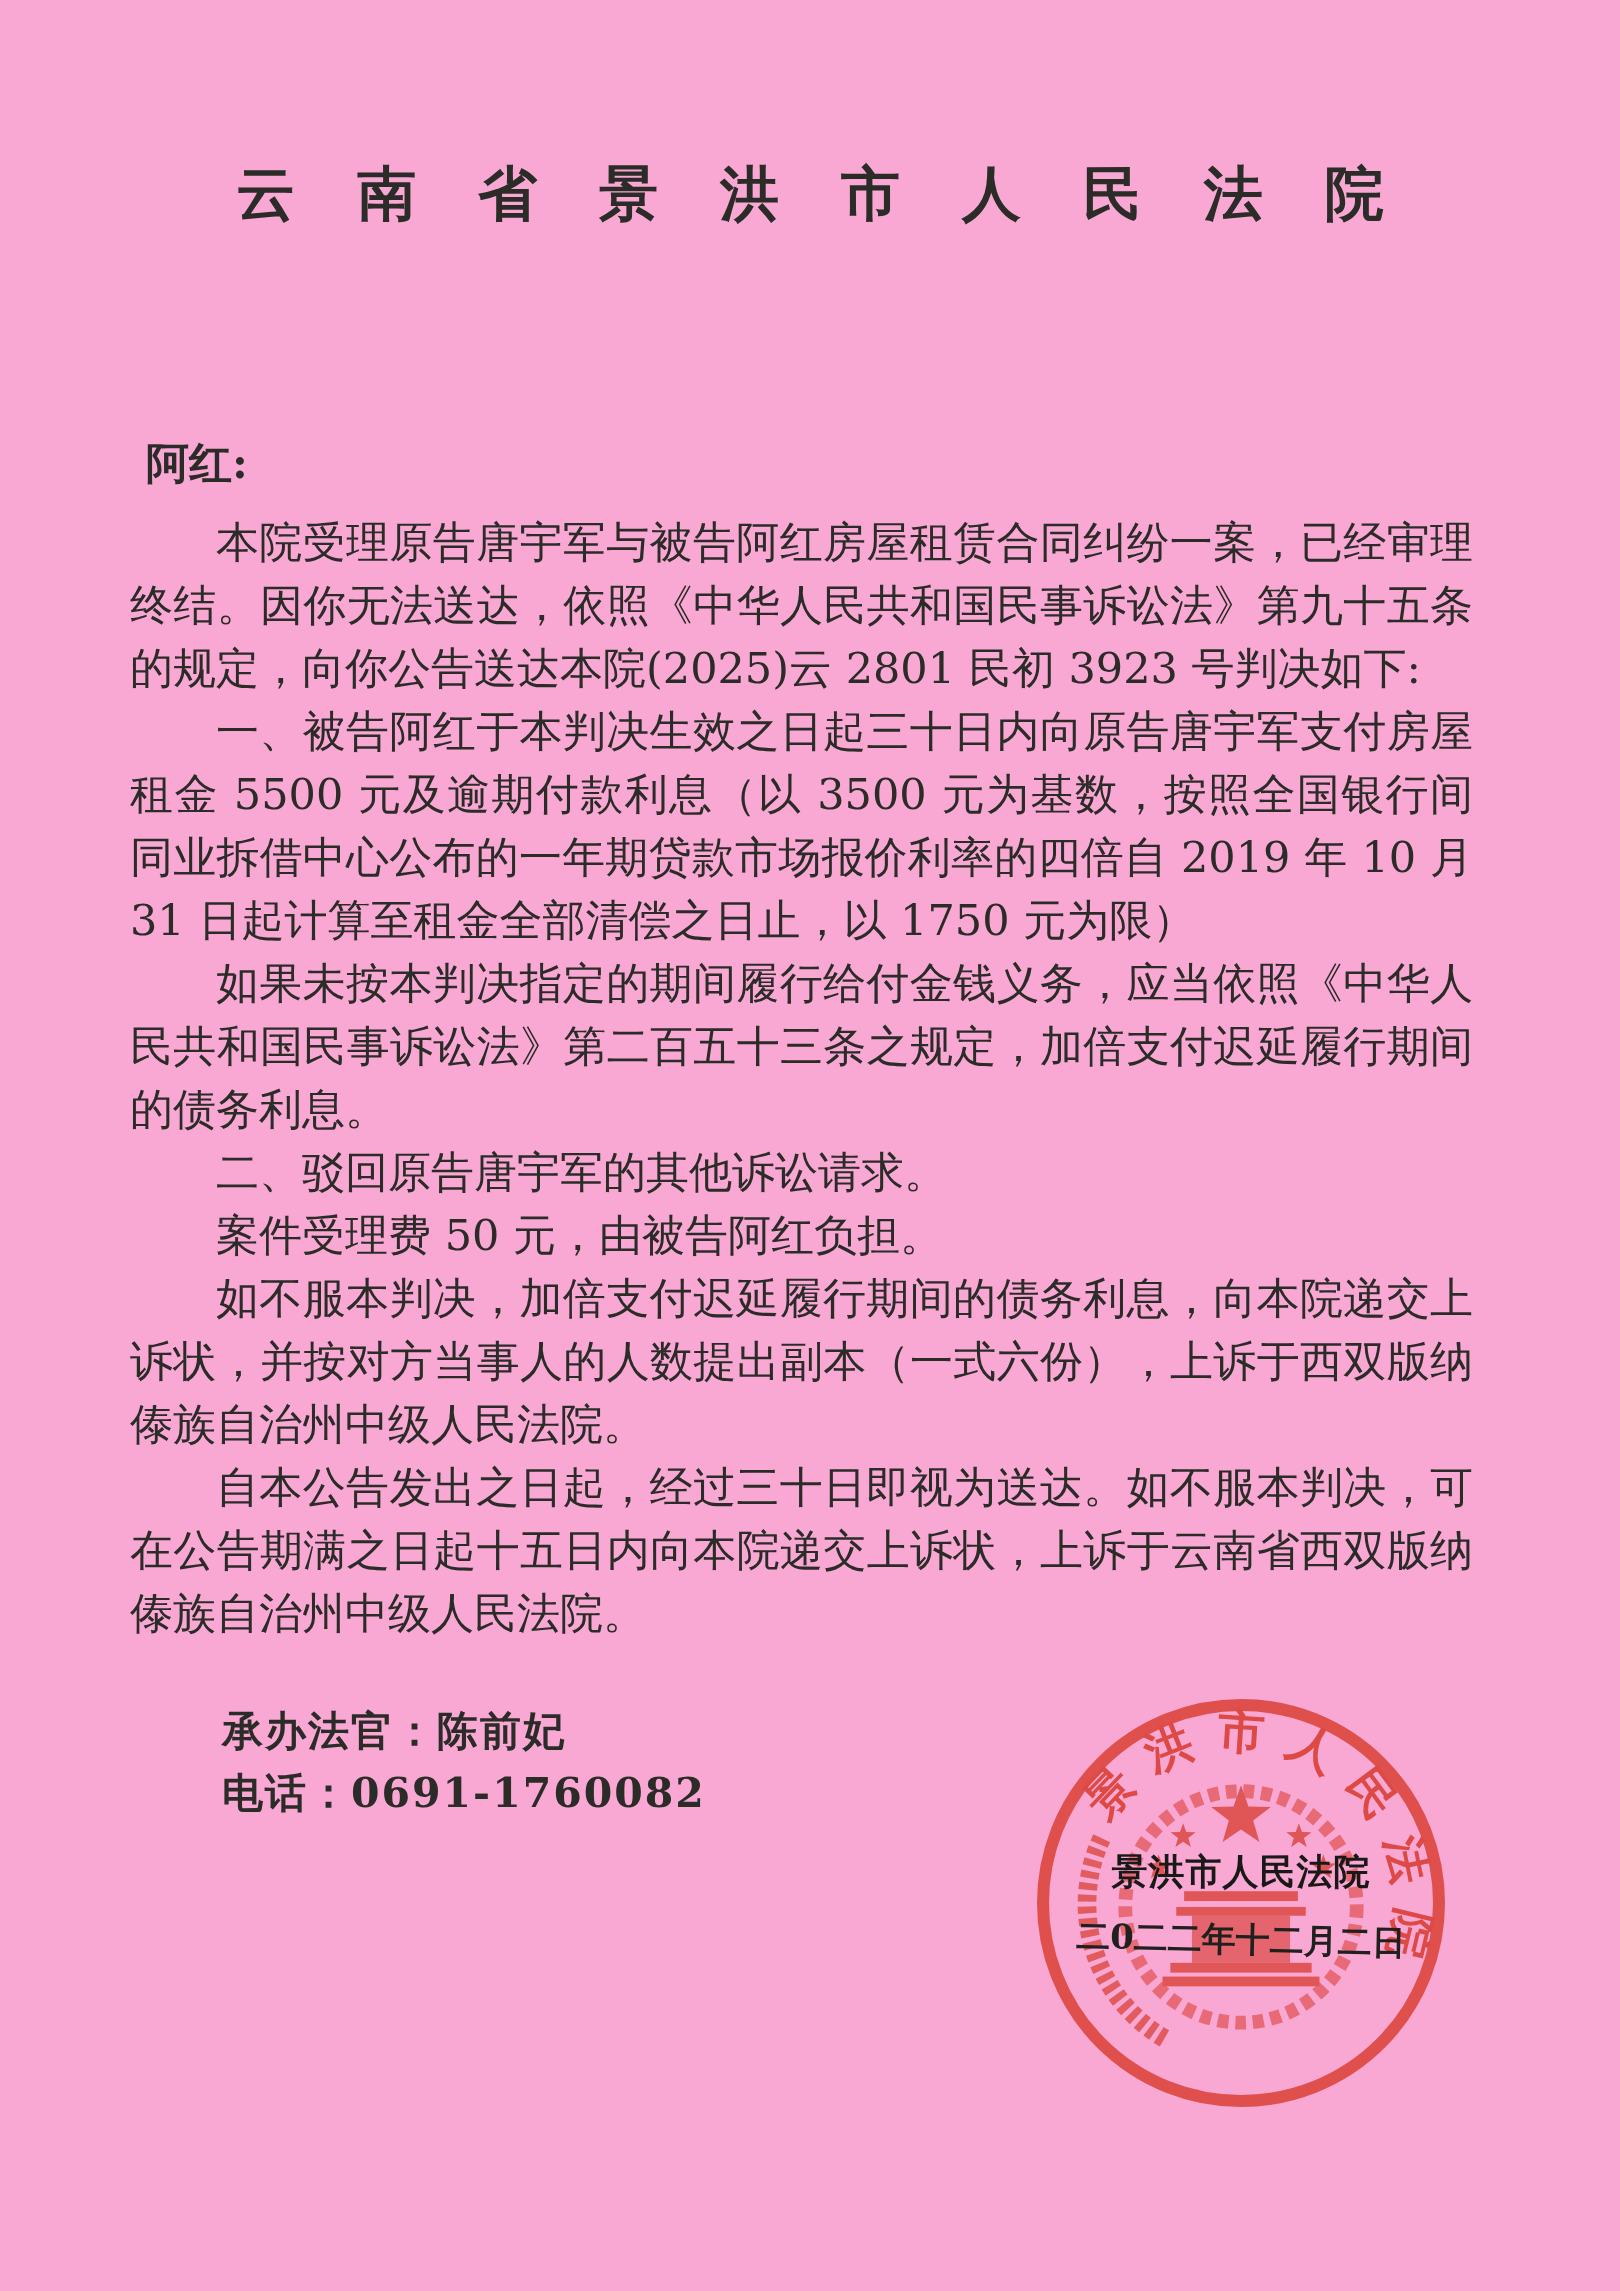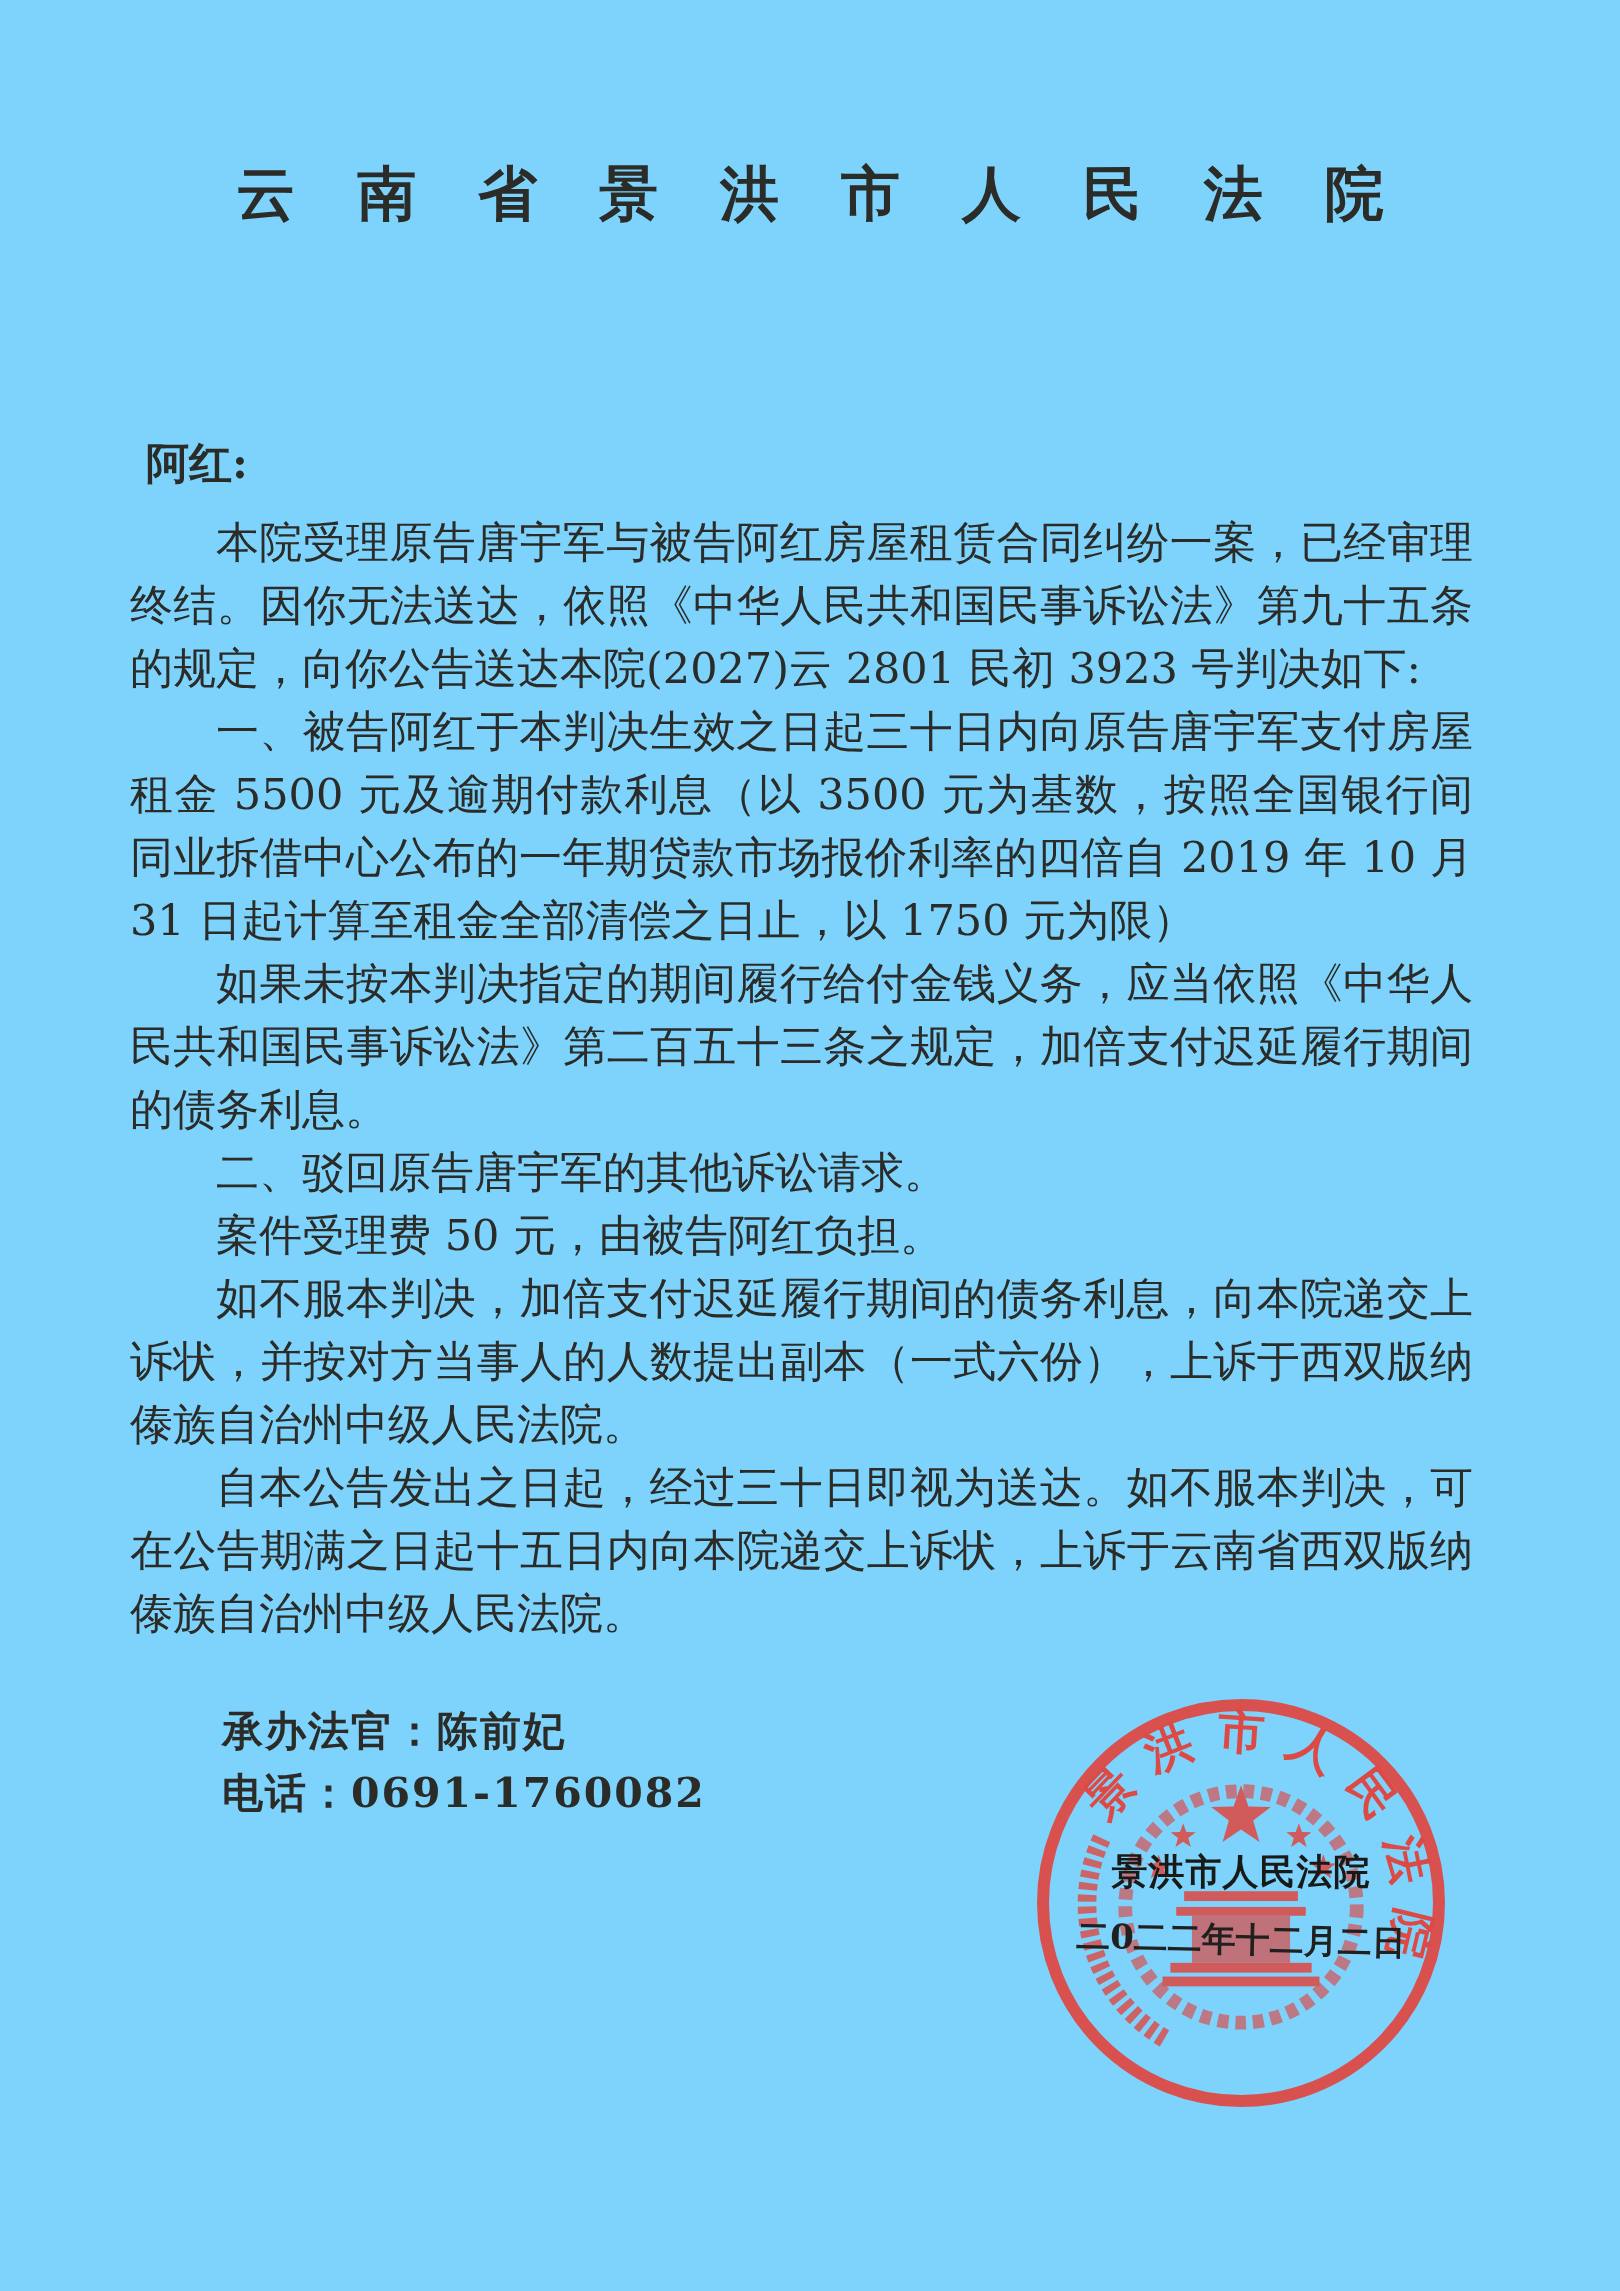--- a/index.html
+++ b/index.html
@@ -1,20 +1,20 @@
 <!DOCTYPE html>
 <html style="--seal-red: #dd4a45;"><head>
 <meta charset="utf-8">
 <style>
   :root { --seal-red: #dd4a45; --ink: #2b2b28; }
   html,body { margin:0; padding:0; background:#ffffff; }
   .page {
     position:relative;
     width:1620px; height:2292px;
-    background:#7dd3fc;
+    background:#f9a8d4;
     font-family:"DejaVu Serif","Liberation Serif",serif;
     color:var(--ink);
     overflow:hidden;
   }
   .court-name {
     position:absolute; top:155px; left:0; width:100%;
     text-align:center;
     font-size:59px; font-weight:600;
     letter-spacing:1.05em; padding-left:1.05em;
     box-sizing:border-box;
@@ -73,21 +73,21 @@
 <body>
 
 <div class="page">
 
   <div class="court-name">云南省景洪市人民法院</div>
 
 
   <div class="notice-body">
     <p class="salutation">阿红:</p>
     <div>
-        <p class="para">本院受理原告唐宇军与被告阿红房屋租赁合同纠纷一案，已经审理终结。因你无法送达，依照《中华人民共和国民事诉讼法》第九十五条的规定，向你公告送达本院(2027)云 2801 民初 3923 号判决如下:</p>
+        <p class="para">本院受理原告唐宇军与被告阿红房屋租赁合同纠纷一案，已经审理终结。因你无法送达，依照《中华人民共和国民事诉讼法》第九十五条的规定，向你公告送达本院(2025)云 2801 民初 3923 号判决如下:</p>
         <p class="para">一、被告阿红于本判决生效之日起三十日内向原告唐宇军支付房屋租金 5500 元及逾期付款利息（以 3500 元为基数，按照全国银行间同业拆借中心公布的一年期贷款市场报价利率的四倍自 2019 年 10 月 31 日起计算至租金全部清偿之日止，以 1750 元为限）</p>
         <p class="para">如果未按本判决指定的期间履行给付金钱义务，应当依照《中华人民共和国民事诉讼法》第二百五十三条之规定，加倍支付迟延履行期间的债务利息。</p>
         <p class="para">二、驳回原告唐宇军的其他诉讼请求。</p>
         <p class="para">案件受理费 50 元，由被告阿红负担。</p>
         <p class="para">如不服本判决，加倍支付迟延履行期间的债务利息，向本院递交上诉状，并按对方当事人的人数提出副本（一式六份），上诉于西双版纳傣族自治州中级人民法院。</p>
         <p class="para">自本公告发出之日起，经过三十日即视为送达。如不服本判决，可在公告期满之日起十五日内向本院递交上诉状，上诉于云南省西双版纳傣族自治州中级人民法院。</p>
       </div>
   </div>
 
   <div class="footer">

